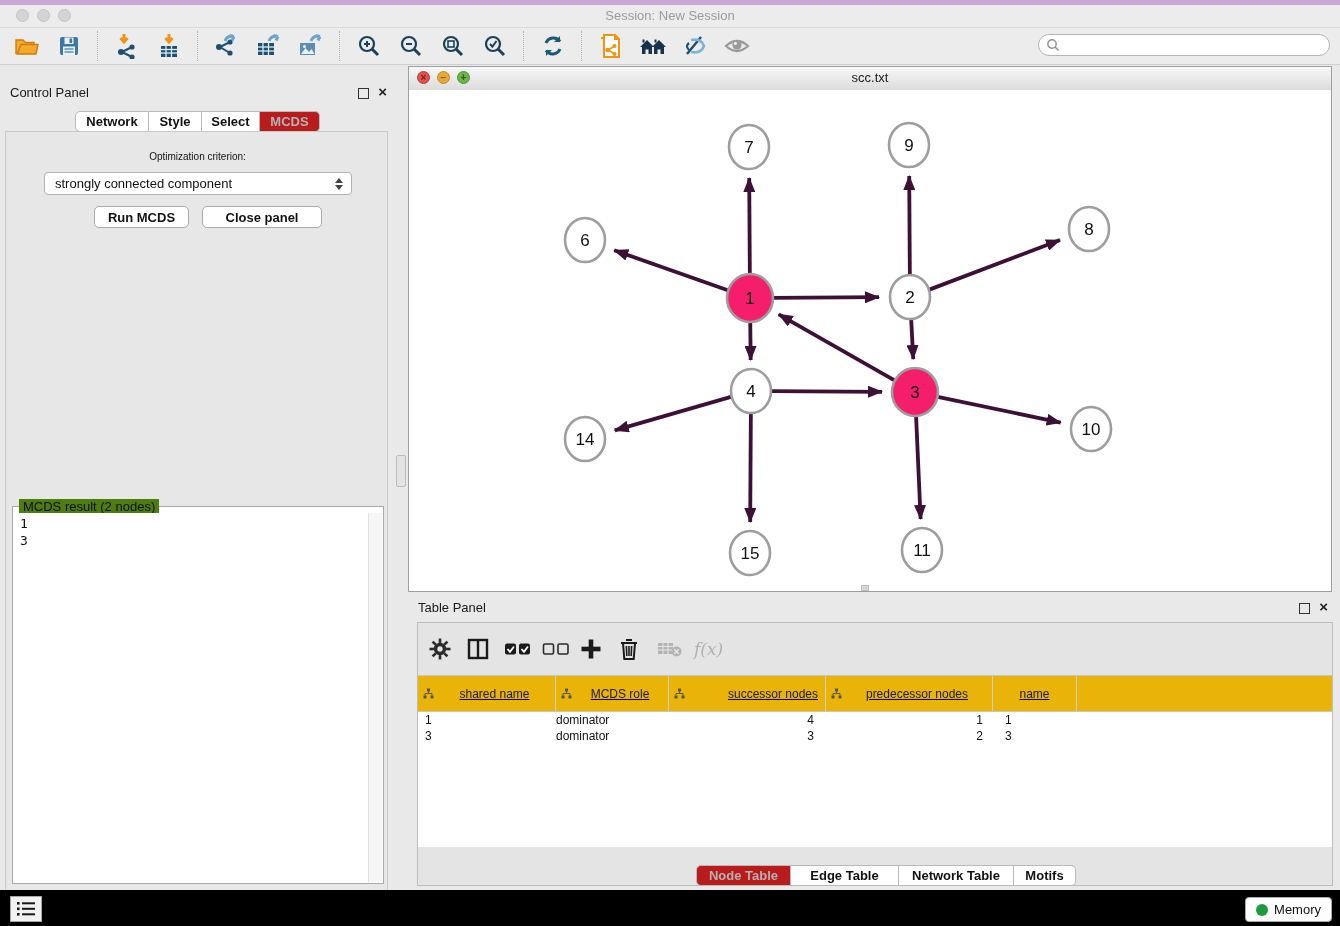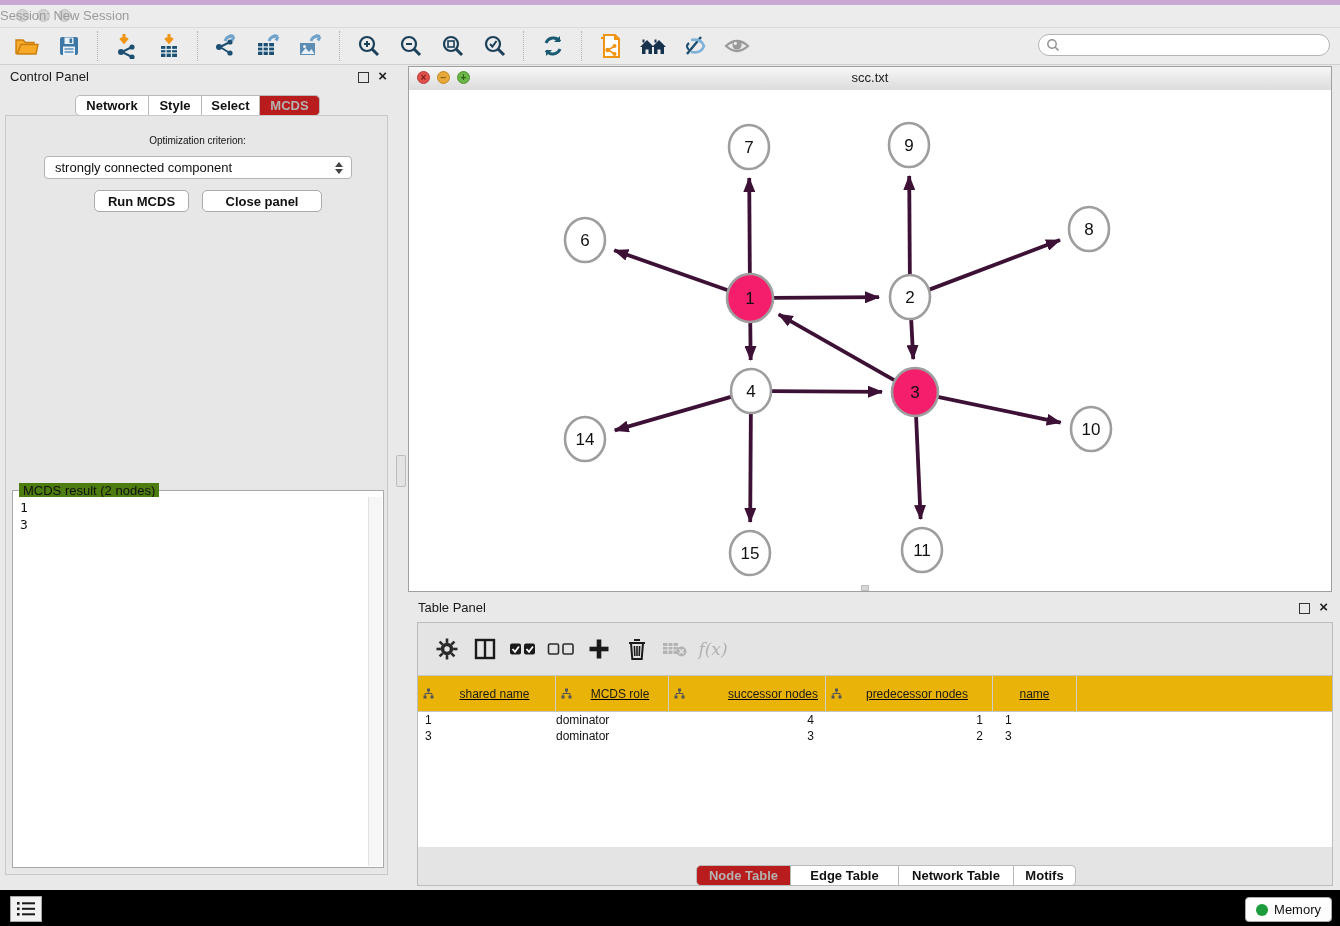--- a/index.html
+++ b/index.html
@@ -6,30 +6,30 @@
   body{
     width:1340px;height:926px;position:relative;overflow:hidden;
     background:#e9e9e9;font-family:"Liberation Sans",sans-serif;
     -webkit-font-smoothing:antialiased;
   }
   
   .top-strip{position:absolute;top:0;left:0;width:1340px;height:5px;background:#c9a9d4;}
   .titlebar{position:absolute;top:5px;left:0;width:1340px;height:22px;background:#ececec;border-bottom:1px solid #dadada;}
   .tl-dots{position:absolute;left:16px;top:4px;display:flex;gap:8px;}
   .tl-dot{width:13px;height:13px;border-radius:50%;background:#d4d4d4;border:1px solid #c3c3c3;box-sizing:border-box;}
-  .app-title{position:absolute;left:0;right:0;top:0;line-height:22px;font-size:13px;color:#9b9b9b;}
+  .app-title{position:absolute;left:0;right:0;top:0;text-align:center;line-height:22px;font-size:13px;color:#9b9b9b;}
   .toolbar{position:absolute;top:28px;left:0;width:1340px;height:36px;background:#ececec;border-bottom:1px solid #cfcfcf;display:flex;align-items:center;}
   .tb-btn{width:42px;height:32px;display:flex;align-items:center;justify-content:center;flex:0 0 auto;}
   .tb-sep{width:1px;height:30px;border-left:1px dotted #b3b3b3;margin:0 7px;flex:0 0 auto;}
   .search-wrap{position:absolute;right:10px;top:6px;width:292px;height:22px;background:#fff;border:1px solid #b5b5b5;border-radius:11px;display:flex;align-items:center;box-sizing:border-box;}
   .search-wrap svg{margin-left:7px;}
   .search-input{border:none;outline:none;background:transparent;flex:1;font-size:12px;height:18px;padding:0 8px 0 4px;font-family:"Liberation Sans",sans-serif;}
 
   
-  .control-panel{position:absolute;left:0;top:64px;width:395px;height:814px;}
+  .control-panel{position:absolute;left:0;top:80px;width:395px;height:814px;}
   .panel-header{position:relative;height:26px;}
   .panel-title{position:absolute;left:10px;top:5px;font-size:13px;color:#1a1a1a;}
   .panel-float{position:absolute;width:9px;height:9px;border:1.5px solid #333;top:8px;}
   .panel-close{position:absolute;top:3px;font-size:15px;font-weight:bold;color:#222;line-height:18px;}
   .cp-float{right:26px;} .cp-close{right:8px;}
   .seg-tabs{position:absolute;display:flex;height:21px;}
   .cp-tabs{left:75px;top:31px;}
   .seg-tab{box-sizing:border-box;height:21px;line-height:19px;text-align:center;font-size:13px;font-weight:bold;color:#111;
     background:#fff;border:1px solid #b9b9b9;border-left:none;}
   .seg-tab:first-child{border-left:1px solid #b9b9b9;border-radius:5px 0 0 5px;}
@@ -65,21 +65,21 @@
   .net-canvas{position:absolute;left:0;top:23px;right:0;bottom:0;background:#fff;}
   .net-canvas svg{position:absolute;left:0;top:0;}
   .net-resize-grip{position:absolute;left:452px;bottom:0px;width:8px;height:6px;background:#d7d7d7;border:1px solid #bdbdbd;box-sizing:border-box;}
   .split-grip{position:absolute;left:396px;top:455px;width:10px;height:32px;background:#e3e3e3;border:1px solid #bcbcbc;border-radius:2px;box-sizing:border-box;}
 
   
   .table-panel{position:absolute;left:408px;top:595px;width:932px;height:293px;}
   .tp-float{right:30px;} .tp-close{right:12px;}
   .tp-inner{position:absolute;left:9px;top:27px;width:916px;height:264px;background:#e4e4e4;border:1px solid #bdbdbd;box-sizing:border-box;}
   .tp-toolbar{position:absolute;left:0;top:0;right:0;height:52px;display:flex;align-items:center;padding-left:10px;gap:0;}
-  .tp-btn{width:38px;height:36px;display:flex;align-items:center;justify-content:center;flex:0 0 auto;}
+  .tp-btn{width:38px;height:36px;display:flex;align-items:center;flex:0 0 auto;}
   .fx-label{font-family:"DejaVu Serif",serif;font-style:italic;font-size:17px;color:#b0b0b0;}
   .tbl-wrap{position:absolute;left:0;top:52px;right:0;height:171px;background:#fff;border-top:1px solid #c6c6c6;}
   .thead{display:flex;height:36px;background:#eab308;border-bottom:1px solid #c6c6c6;box-sizing:border-box;text-decoration:underline;}
   .hc{display:flex;align-items:center;font-size:12px;color:#1a1a1a;border-right:1px solid #cfcfcf;box-sizing:border-box;}
   .hc .htext{flex:1;text-align:center;}
   .hc svg{margin-left:5px;flex:0 0 auto;}
   .c0{width:138px;} .c1{width:113px;} .c2{width:157px;gap:36px;} .c3{width:167px;} .c4{width:84px;}
   .trow{display:flex;height:16px;align-items:center;font-size:12px;color:#111;}
   .trow .d0{width:138px;padding-left:7px;box-sizing:border-box;}
   .trow .d1{width:113px;box-sizing:border-box;}

